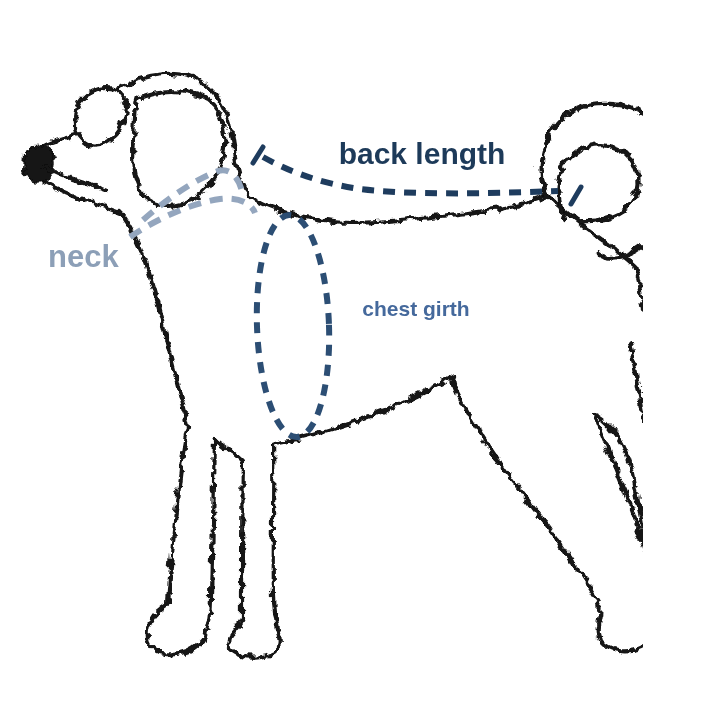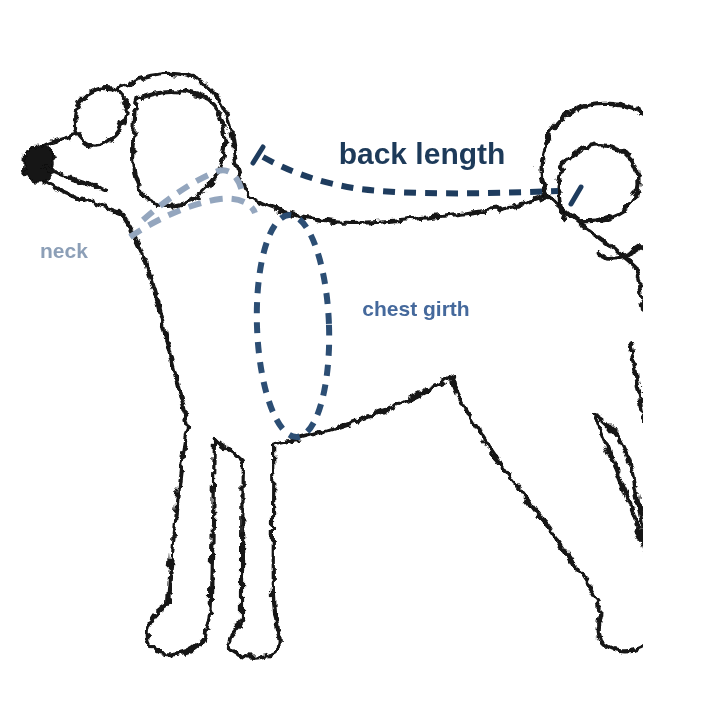--- a/index.html
+++ b/index.html
@@ -15,21 +15,21 @@
   
   .measure{fill:none;stroke-linecap:butt;}
   .m-back{stroke:var(--back_line,#1e3c5e);stroke-width:6;stroke-dasharray:12 9;}
   .m-back-tick{stroke:var(--back_line,#1e3c5e);stroke-width:5;stroke-linecap:round;}
   .m-chest{stroke:var(--chest_line,#2c4e74);stroke-width:6;stroke-dasharray:11 9;}
   .m-neck{stroke:var(--neck_line,#94a6be);stroke-width:6;stroke-dasharray:13 9;}
   
   .label{position:absolute;font-weight:700;white-space:nowrap;letter-spacing:0;}
   .label--back{left:422px;top:137px;font-size:30px;color:var(--back_text,#1d3a59);transform:translateX(-50%);}
   .label--chest{left:416px;top:297px;font-size:21px;color:var(--chest_text,#45699c);transform:translateX(-50%);}
-  .label--neck{left:40px;top:239px;font-size:21px;color:var(--neck_text,#8c9fb7);}
+  .label--neck{left:48px;top:239px;font-size:31px;color:var(--neck_text,#8c9fb7);}
 </style>
 </head>
 <body>
 
 <div class="stage">
 
   <svg width="725" height="725" viewBox="0 0 725 725" aria-hidden="true">
     <defs>
       <filter id="scruff" x="-4%" y="-4%" width="108%" height="108%">
         <feTurbulence type="turbulence" baseFrequency="0.07" numOctaves="2" seed="11" result="t"></feTurbulence>

